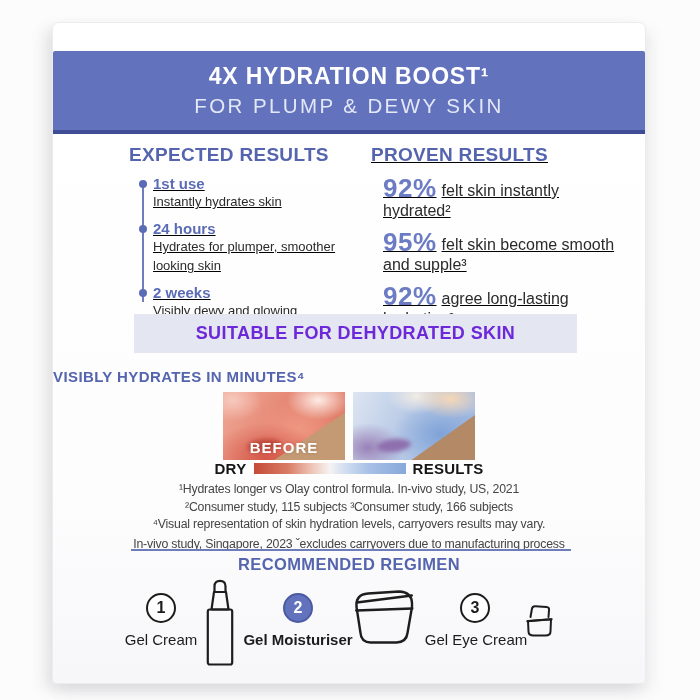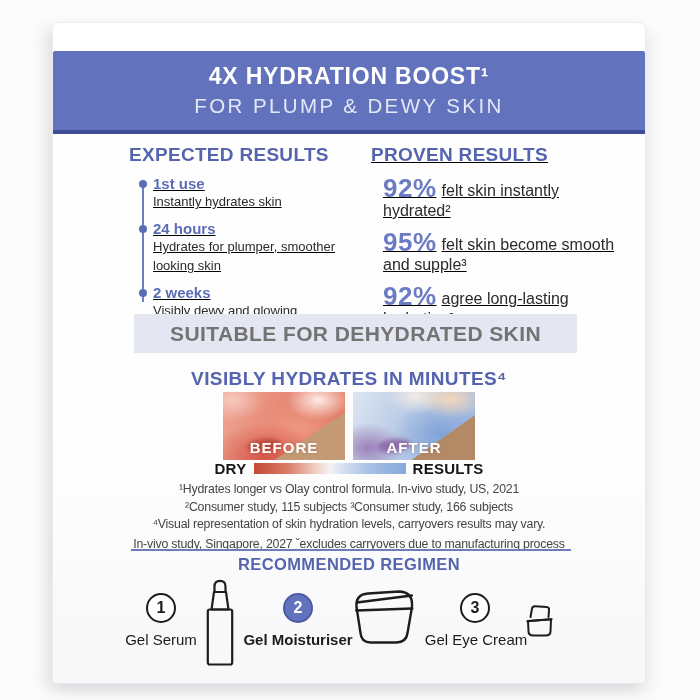--- a/index.html
+++ b/index.html
@@ -42,25 +42,25 @@
   .tl-desc{font-size:13px;color:#2b2b2b;line-height:19px;}
   .proven{position:absolute;left:318px;top:121px;width:246px;text-decoration:underline;}
   .proven .col-heading{margin-bottom:12px;}
   .stat{margin:0 0 11px 12px;font-size:16px;color:#2b2b2b;line-height:20px;}
   .pct{font-size:26px;font-weight:600;color:#6b7cc4;letter-spacing:.5px;margin-right:5px;vertical-align:-1px;}
   
   .band{
     position:absolute;left:81px;top:291px;width:443px;height:39px;background:#e4e6f1;
     display:flex;align-items:center;justify-content:center;
   }
-  .band-label{font-size:21px;font-weight:800;color:#737373;letter-spacing:.4px;}
+  .band-label{font-size:18px;font-weight:800;color:#6d28d9;letter-spacing:.4px;}
   
   .demo-heading{
-    position:absolute;left:0;right:0;top:345px;text-align:center;
-    font-size:19px;font-weight:800;color:#5564ae;letter-spacing:.4px;
+    position:absolute;left:0;right:0;top:345px;
+    font-size:15px;font-weight:800;color:#5564ae;letter-spacing:.4px;
   }
   .images{position:absolute;left:0;right:0;top:369px;display:flex;justify-content:center;gap:8px;}
   .thermal{width:122px;height:68px;position:relative;overflow:hidden;}
   .thermal.before{
     background:
       radial-gradient(45px 28px at 78% 12%, rgba(255,242,236,.95), rgba(255,242,236,0) 70%),
       radial-gradient(40px 28px at 8% 12%, rgba(247,205,195,.9), rgba(247,205,195,0) 75%),
       radial-gradient(70px 45px at 35% 98%, #d6584a, rgba(214,88,74,0) 80%),
       radial-gradient(55px 38px at 62% 55%, rgba(242,156,134,.8), rgba(242,156,134,0) 75%),
       linear-gradient(115deg,#efa694 0%,#e68875 45%,#e07a66 100%);
@@ -161,44 +161,43 @@
 
     <div class="images">
       <div class="thermal before">
         <div class="wedge"></div>
         <div class="lips"></div>
         <div class="thermal-label">BEFORE</div>
       </div>
       <div class="thermal after">
         <div class="wedge"></div>
         <div class="lips"></div>
-        <div class="thermal-label">AFTER</div>
       </div>
     </div>
 
     <div class="scale-row">
       <span class="scale-label">DRY</span>
       <span class="scale-bar"></span>
       <span class="scale-label">RESULTS</span>
     </div>
 
     <div class="footnotes">
       <p>¹Hydrates longer vs Olay control formula. In-vivo study, US, 2021</p>
       <p>²Consumer study, 115 subjects ³Consumer study, 166 subjects</p>
       <p>⁴Visual representation of skin hydration levels, carryovers results may vary.</p>
-      <p class="last">In-vivo study, Singapore, 2027 ˇexcludes carryovers due to manufacturing process</p>
+      <p class="last">In-vivo study, Singapore, 2023 ˇexcludes carryovers due to manufacturing process</p>
     </div>
 
     <div class="divider"></div>
     <div class="regimen-heading">RECOMMENDED REGIMEN</div>
 
     <div class="step-circle" style="left:93px;top:570px;">
       <span>1</span>
     </div>
-    <div class="step-label" style="left:43px;top:608px;width:130px;">Gel Serum</div>
+    <div class="step-label" style="left:43px;top:608px;width:130px;">Gel Cream</div>
     <div class="regimen-icon" style="left:152px;top:556px;">
       <svg width="30" height="88" viewBox="0 0 30 88" fill="none" stroke="#1d1d1d" stroke-width="2.2" stroke-linejoin="round" stroke-linecap="round">
         <path d="M15 1.8 Q20.5 1.8 20.5 7.3 L20.5 13 L9.5 13 L9.5 7.3 Q9.5 1.8 15 1.8 Z"></path>
         <path d="M9 13 L21 13 L23.5 30.5 L6.5 30.5 Z"></path>
         <rect x="2.8" y="30.5" width="24.4" height="55" rx="2"></rect>
       </svg>
     </div>
 
     <div class="step-circle filled" style="left:230px;top:570px;">
       <span>2</span>

